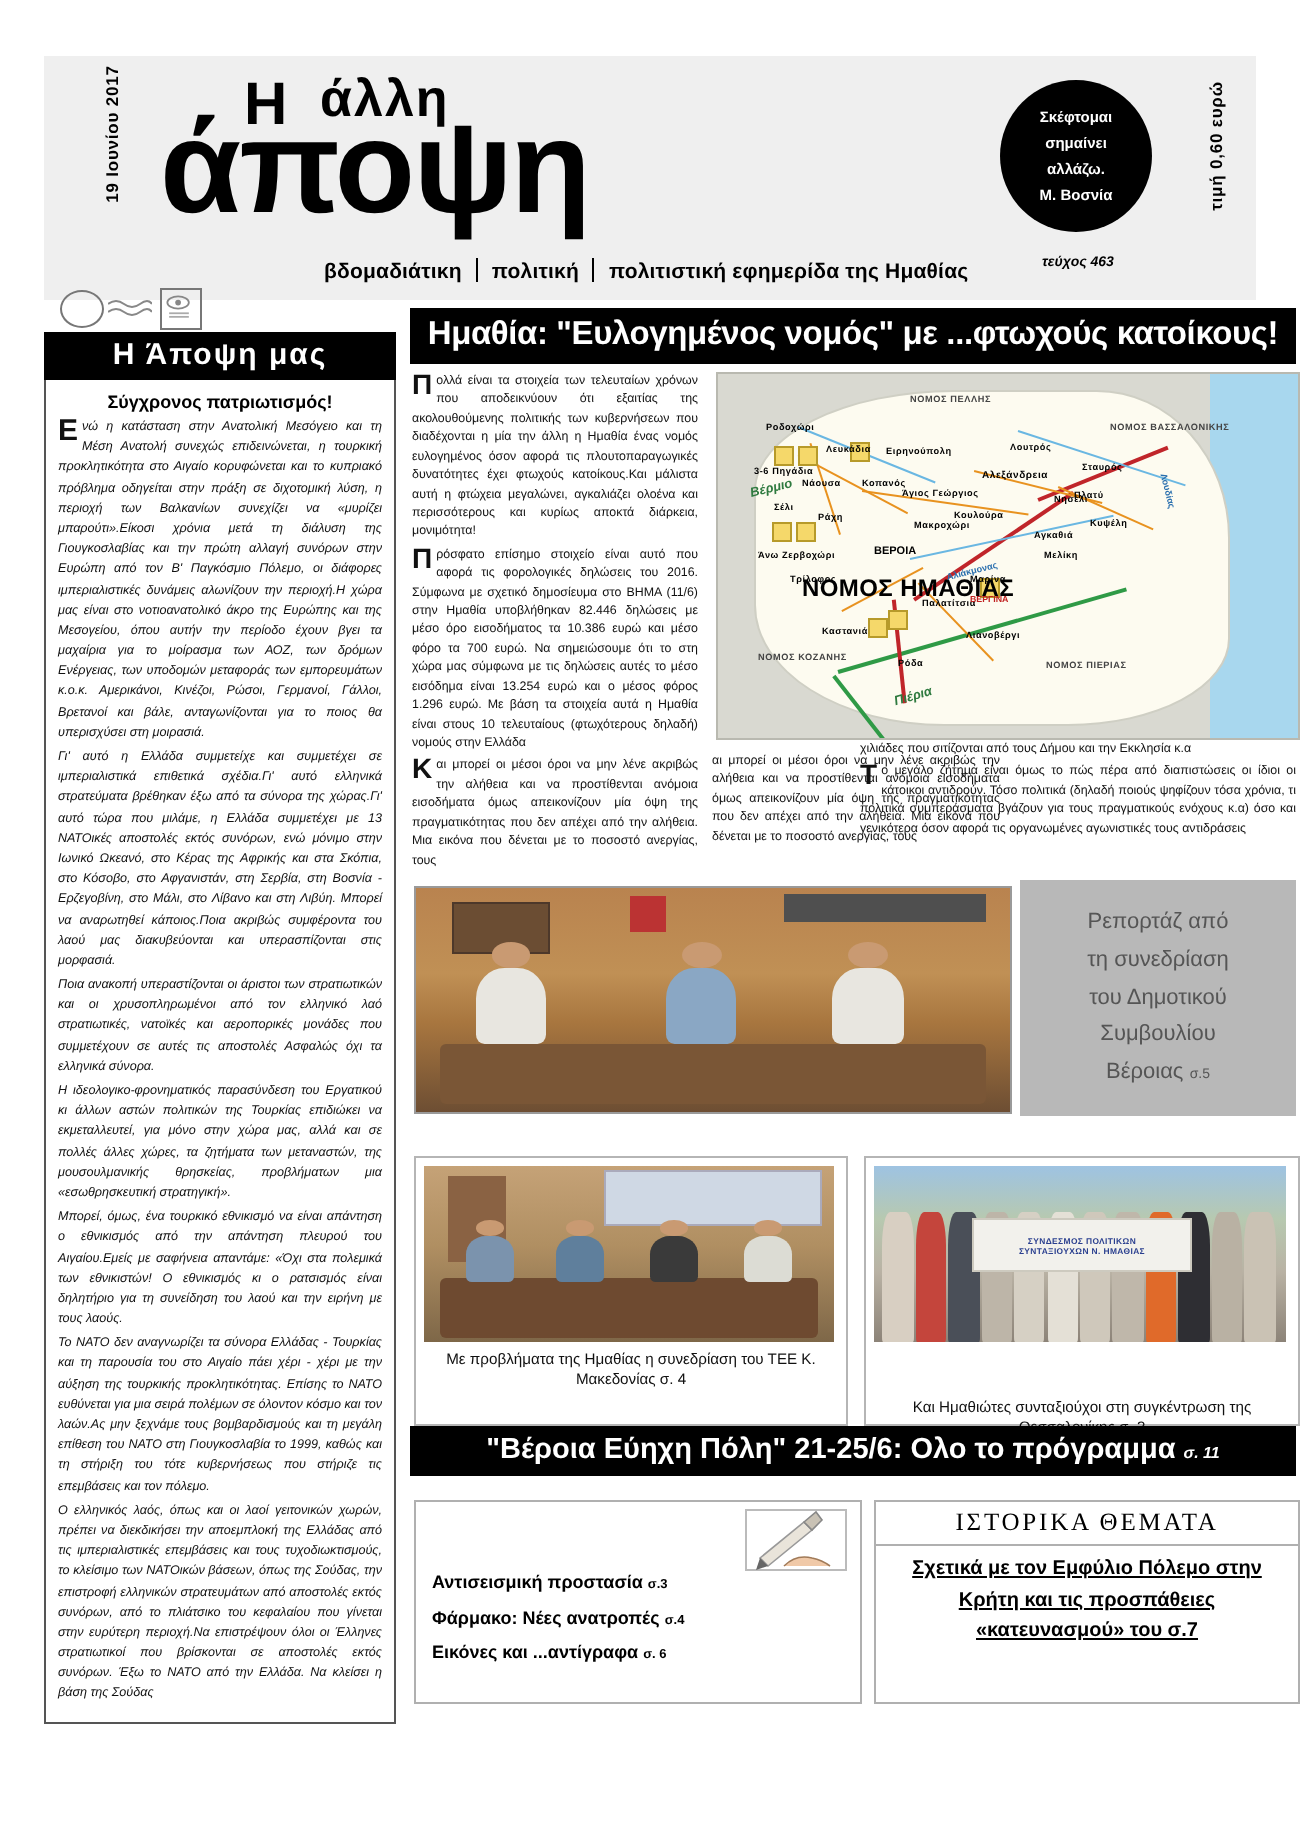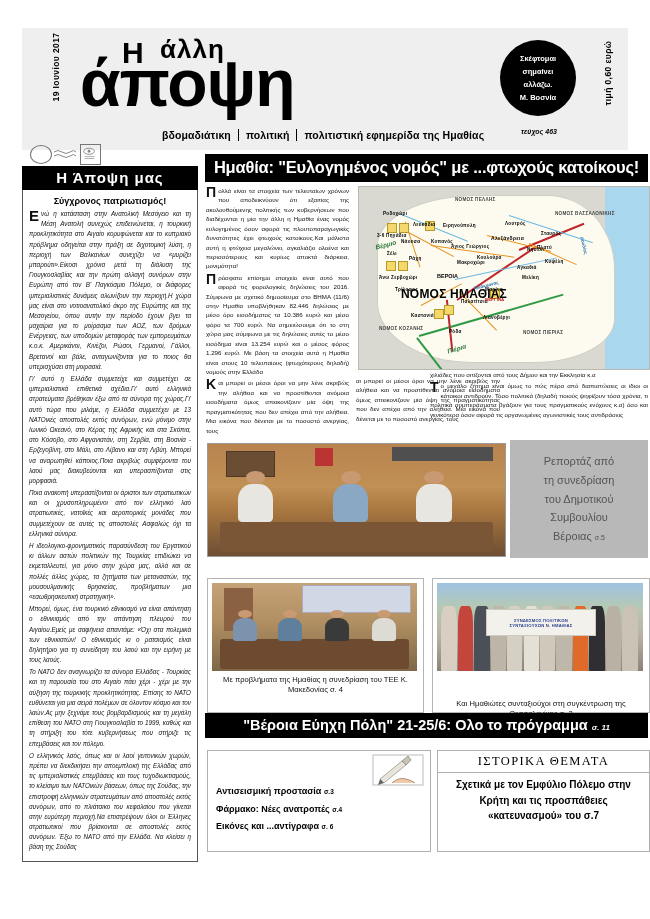--- a/index.html
+++ b/index.html
@@ -106,21 +106,21 @@
   .arthro-h{position:absolute;left:4px;top:4px;width:150px;height:22px;background:#c9c9c9;
     display:flex;align-items:center;justify-content:center;font-size:12px;font-weight:bold;letter-spacing:2px;}
   .hand-ic{position:absolute;right:6px;top:2px;width:52px;height:34px;}
   .arthro-list{position:absolute;left:8px;top:32px;right:6px;font-size:9px;font-weight:bold;line-height:1.95;}
   .arthro-list .pg{font-size:6.5px;}
 
   
   .istor{position:absolute;left:437px;top:750px;width:211px;height:100px;border:1px solid #b0b0b0;background:#fff;}
   .istor-h{height:21px;border-bottom:1px solid #b0b0b0;display:flex;align-items:center;justify-content:center;
     font-family:"Liberation Serif",serif;font-size:12.5px;letter-spacing:1.4px;}
-  .istor-b{padding:4px 6px;text-align:center;font-size:10px;font-weight:bold;line-height:1.55;}
+  .istor-b{padding:4px 6px;text-align:center;font-size:10px;font-weight:bold;line-height:1.55;text-decoration:underline;}
 </style>
 </head>
 <body>
 
 <div class="page">
 
   <div class="masthead">
     <div class="date-vert">19 Ιουνίου 2017</div>
     <div class="price-vert">τιμή 0,60 ευρώ</div>
     <div class="logo-h">Η</div>

